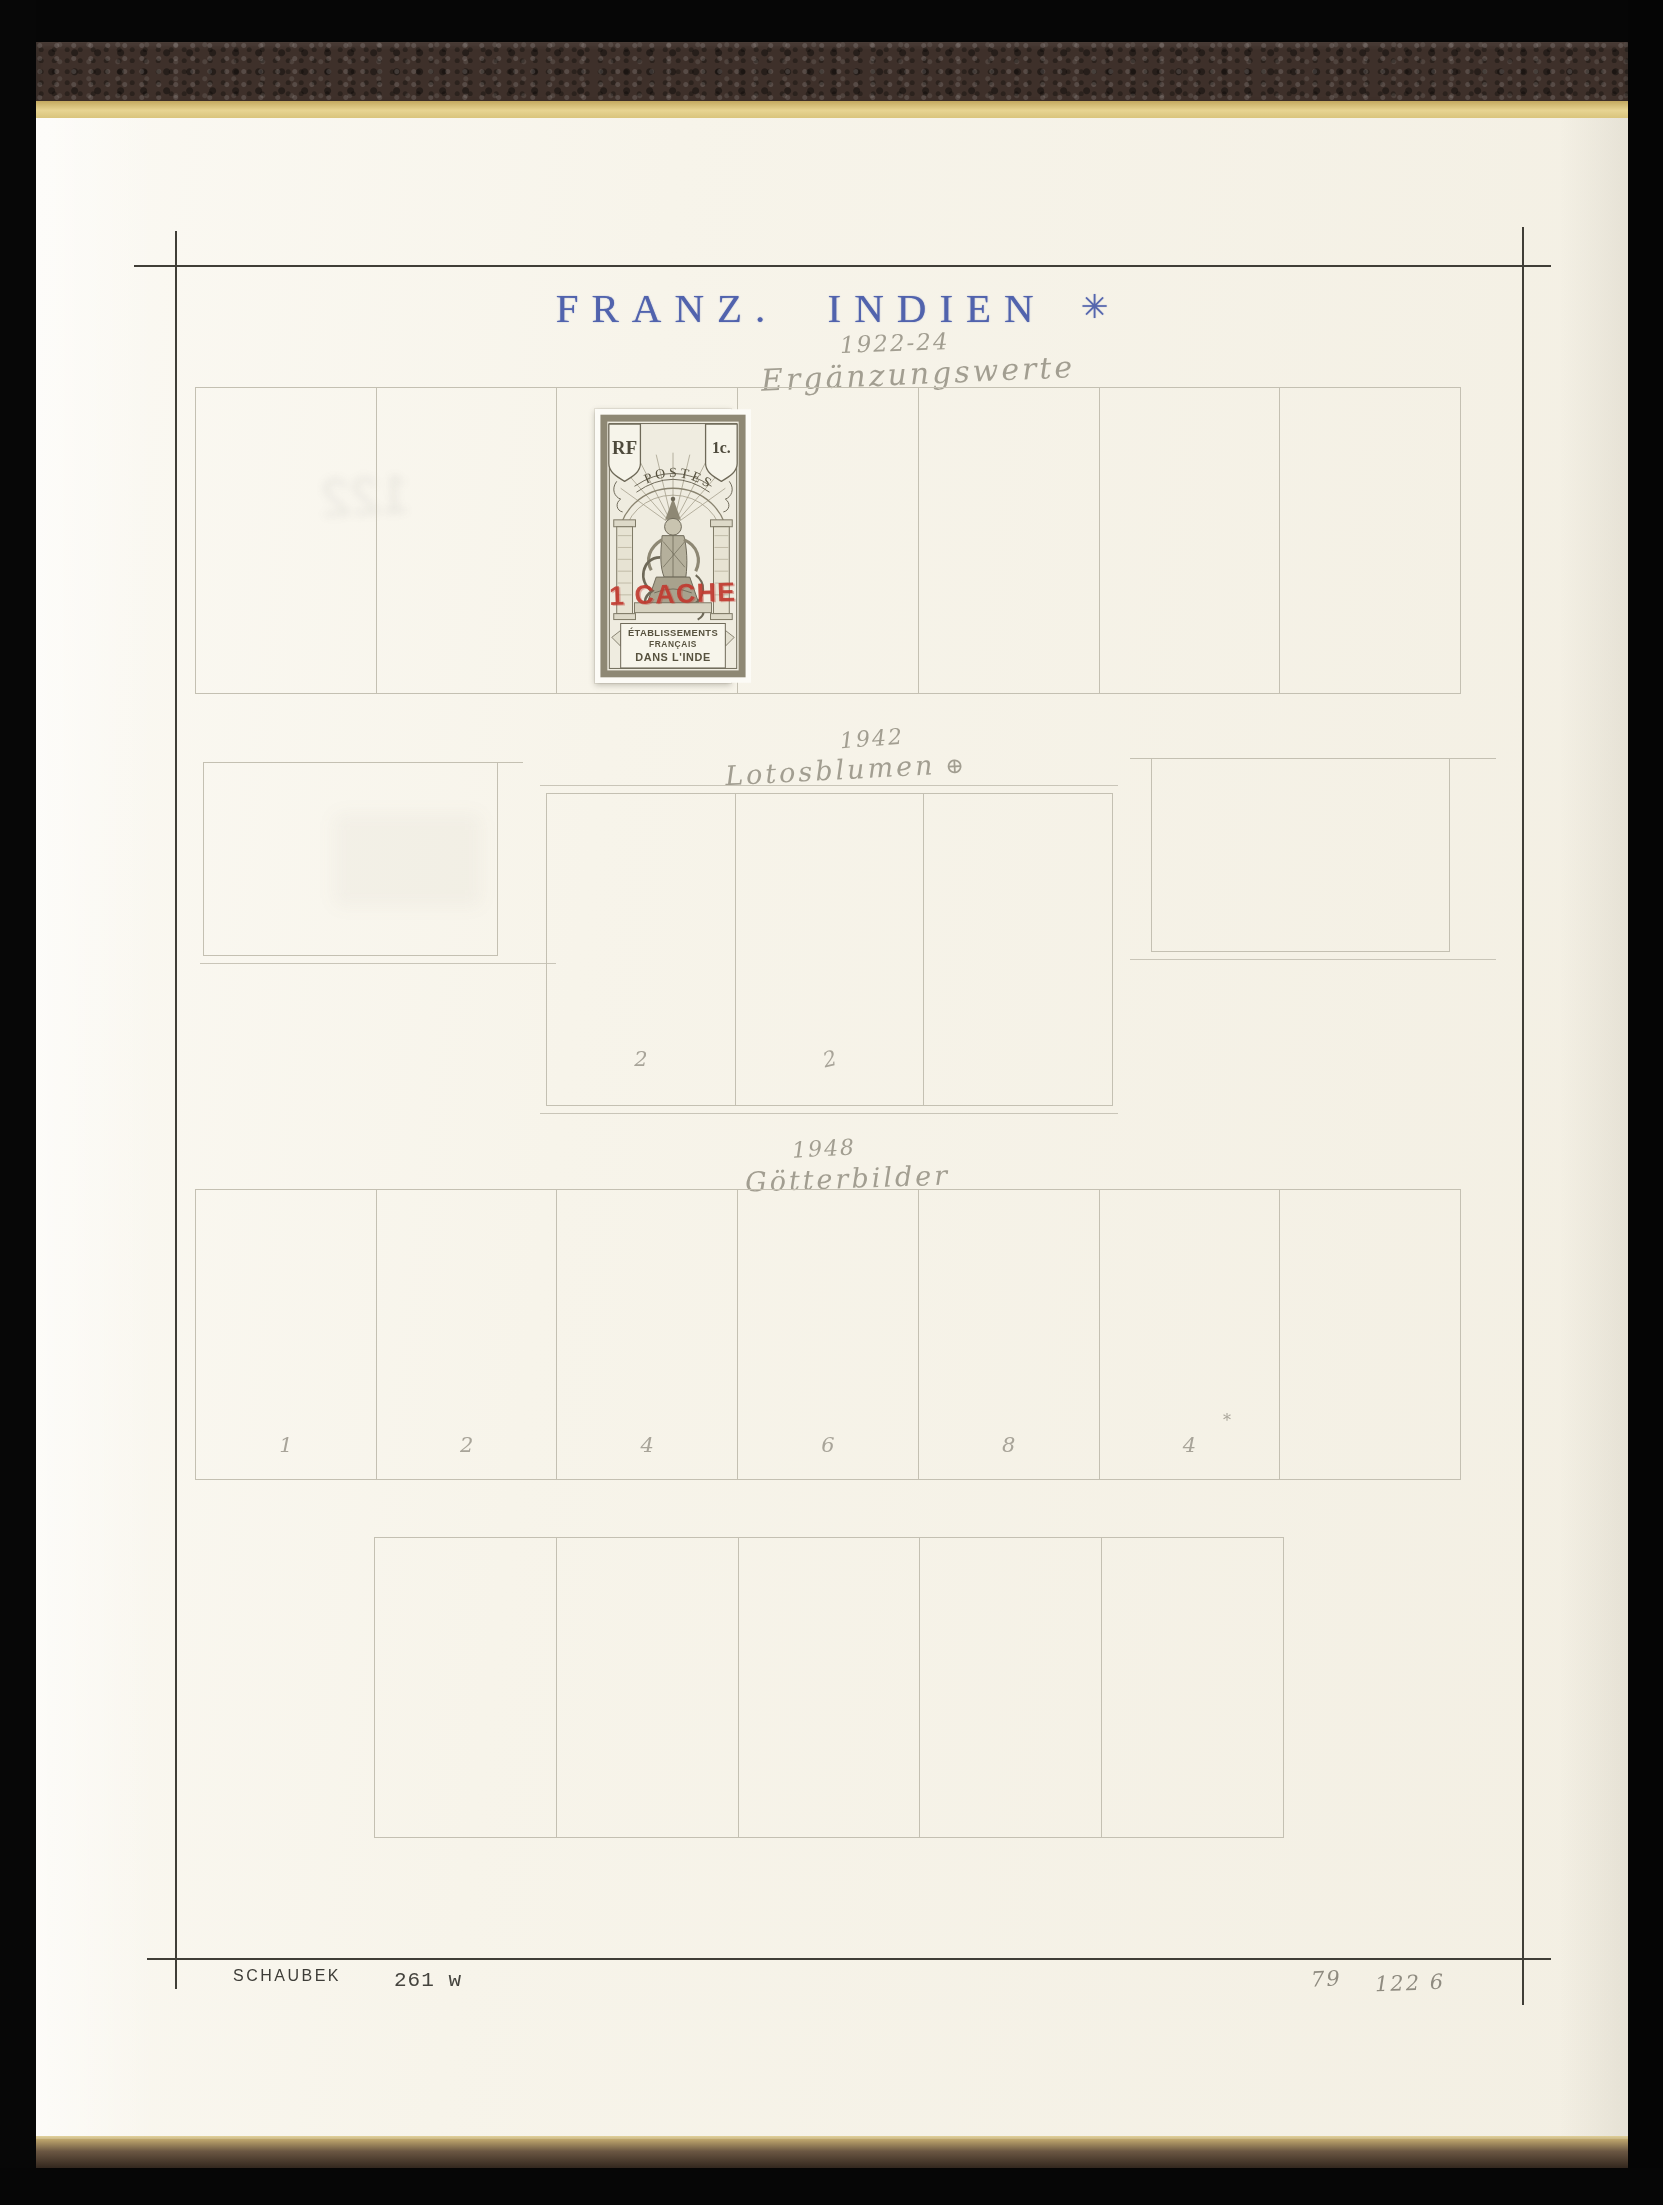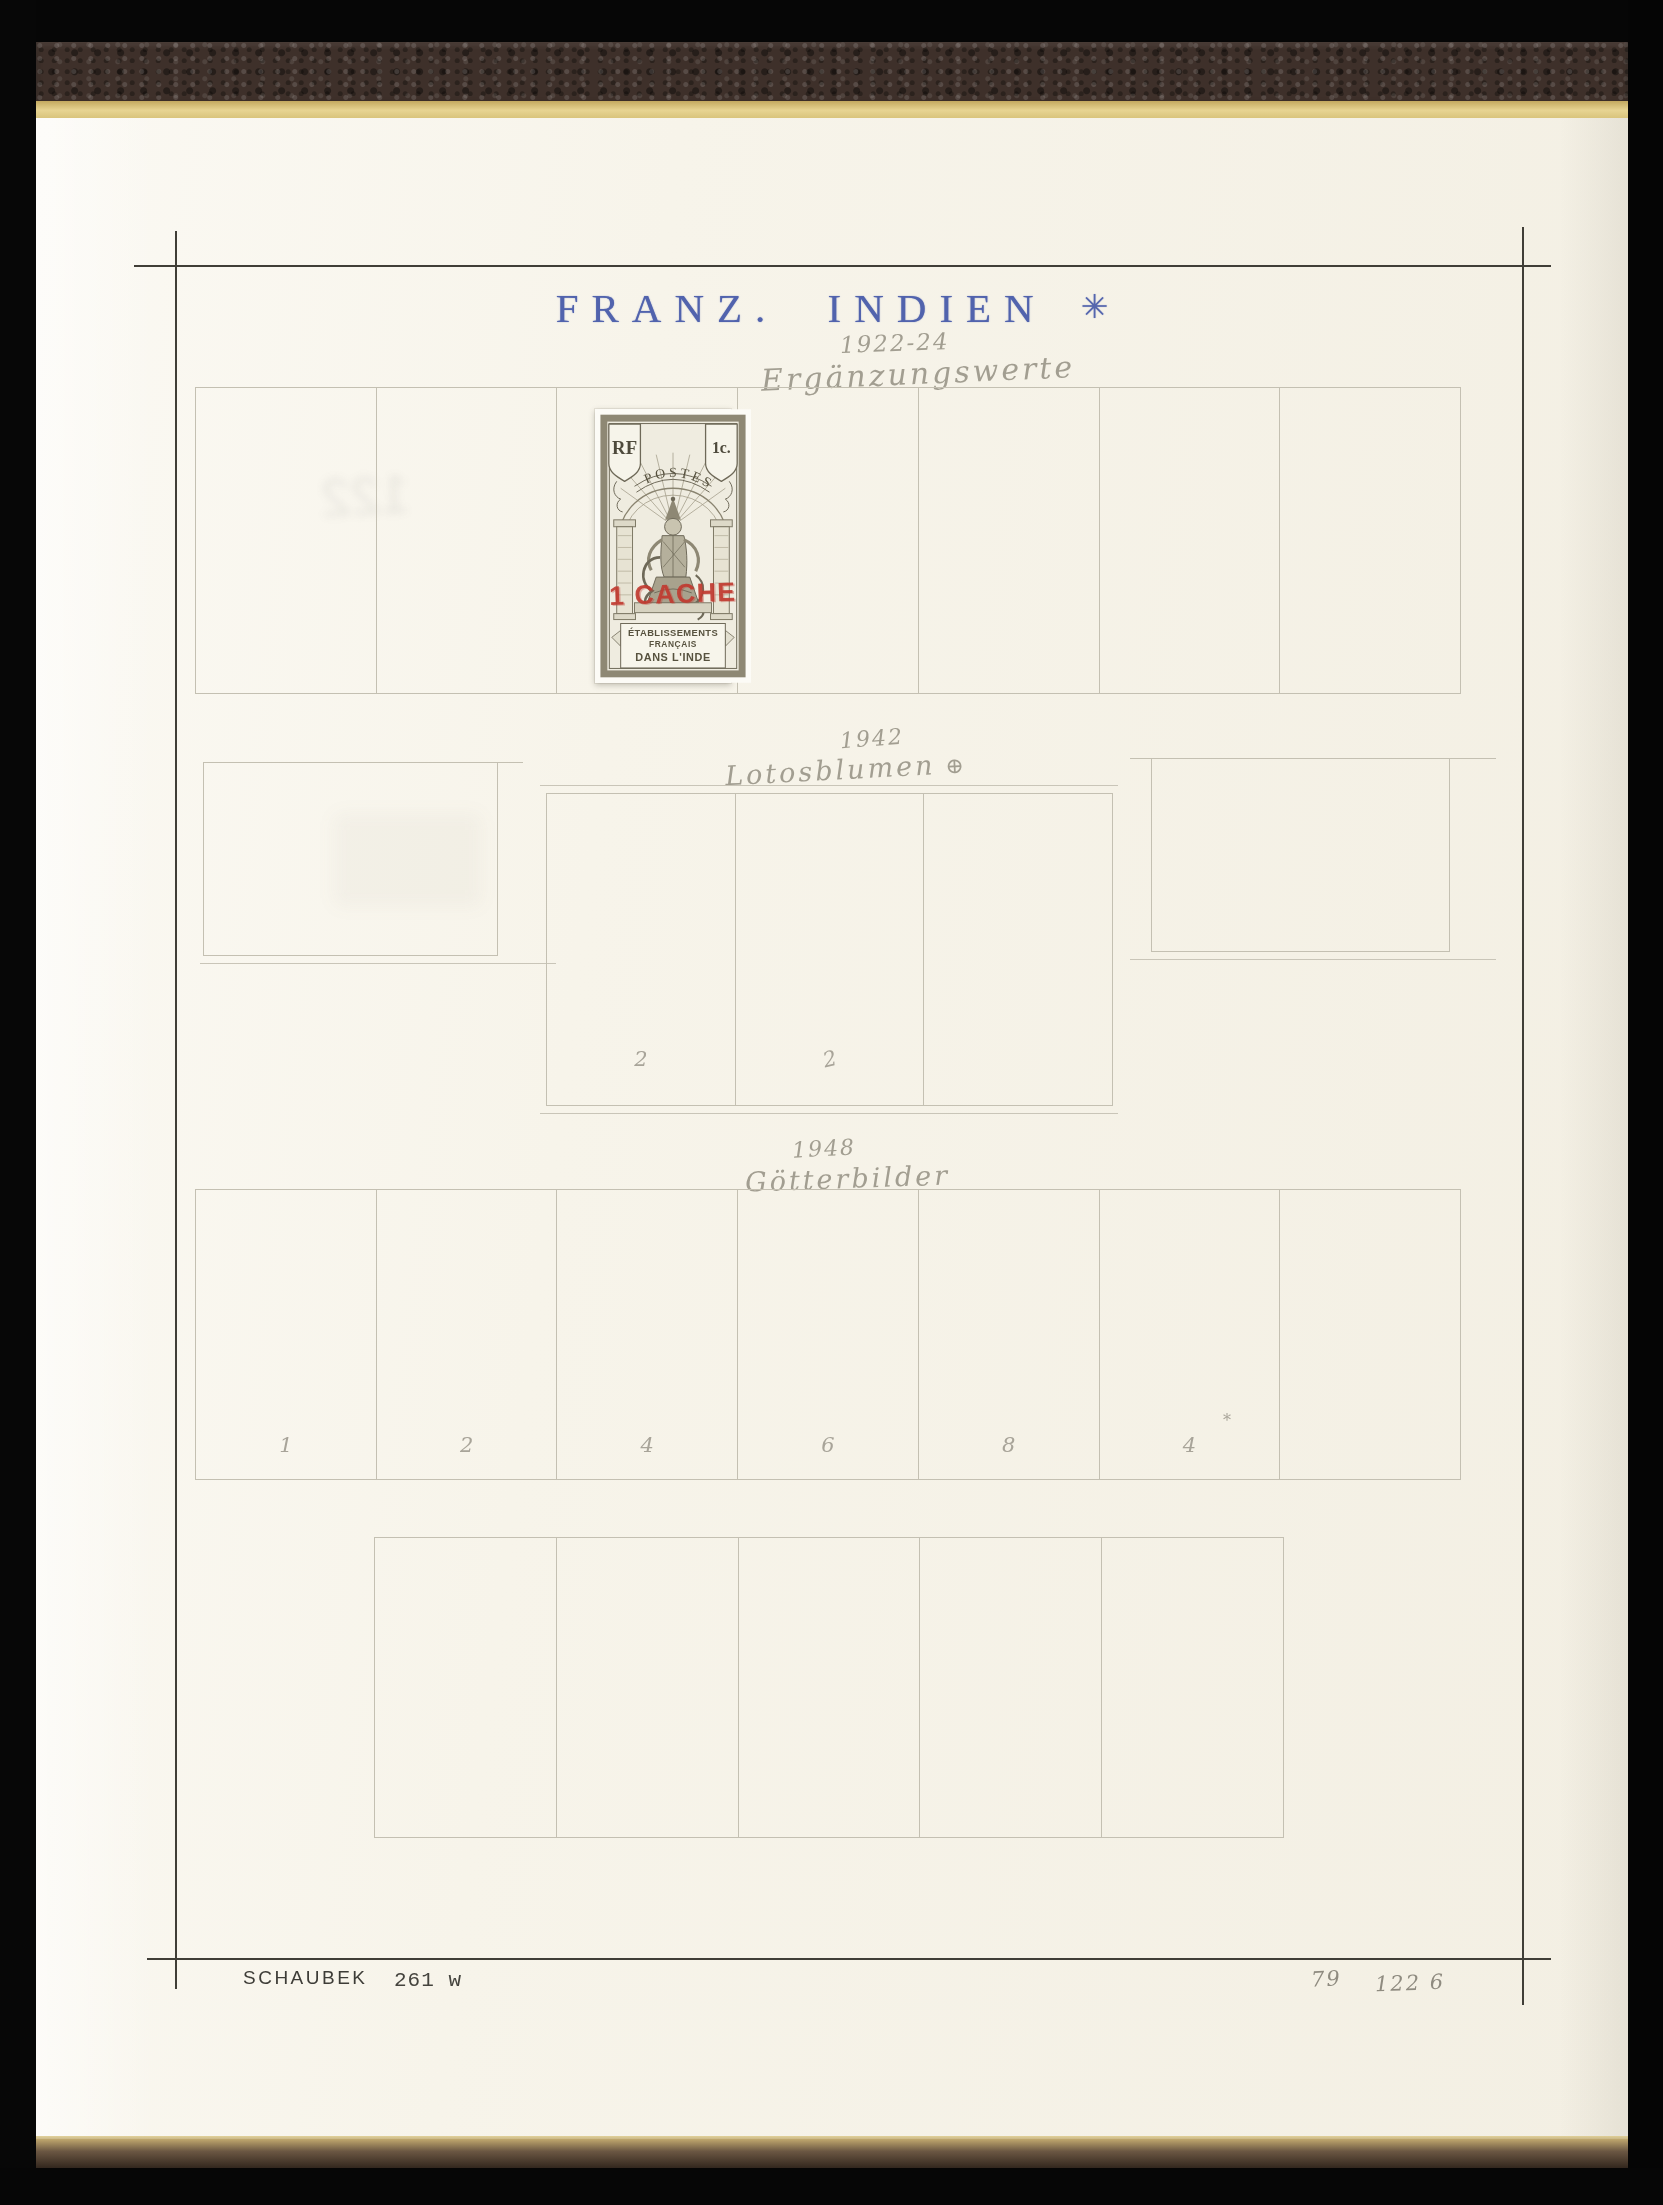--- a/index.html
+++ b/index.html
@@ -76,21 +76,21 @@
   .s2-right-box:before{content:"";position:absolute;left:-22px;top:-1px;width:366px;height:1px;background:#c4c0b2;}
   .s2-right-box:after{content:"";position:absolute;left:-22px;bottom:-9px;width:366px;height:1px;background:#c9c5b8;}
   .s2-mid{position:absolute;left:510px;top:675px;width:566px;height:313px;display:flex;}
   .s2-mid:before{content:"";position:absolute;left:-6px;top:-8px;width:578px;height:1px;background:#c9c5b8;}
   .s2-mid:after{content:"";position:absolute;left:-6px;bottom:-8px;width:578px;height:1px;background:#c9c5b8;}
   .s2-num{bottom:34px;}
 
   .s3-star{position:absolute;left:1187px;top:1293px;font-size:16px;color:#a8a499;font-family:"DejaVu Serif",serif;}
 
   
-  .footer-publisher{position:absolute;left:207px;top:1849px;font-size:19px;letter-spacing:2.5px;color:#3d3c37;}
+  .footer-publisher{position:absolute;left:197px;top:1849px;font-size:16px;letter-spacing:2.5px;color:#3d3c37;}
   .footer-plate{position:absolute;left:358px;top:1851px;font-family:Liberation Mono, monospace;font-size:21px;
     letter-spacing:1px;color:#45443e;}
   .hw-pg-left{left:1275px;top:1849px;font-size:21px;transform:rotate(-3deg);color:#8f8b80;}
   .hw-pg-right{left:1339px;top:1853px;font-size:21px;transform:rotate(-2deg);color:#8f8b80;}
 
   
   .ghost{position:absolute;filter:blur(4px);opacity:.5;pointer-events:none;}
   .ghost-a{left:255px;top:348px;width:119px;height:79px;transform:scaleX(-1) rotate(3deg);
     color:rgba(90,90,90,.22);font-size:53px;font-family:"Liberation Sans",sans-serif;}
   .ghost-b{left:297px;top:695px;width:149px;height:94px;background:rgba(120,112,90,.09);border-radius:8px;filter:blur(9px);}

